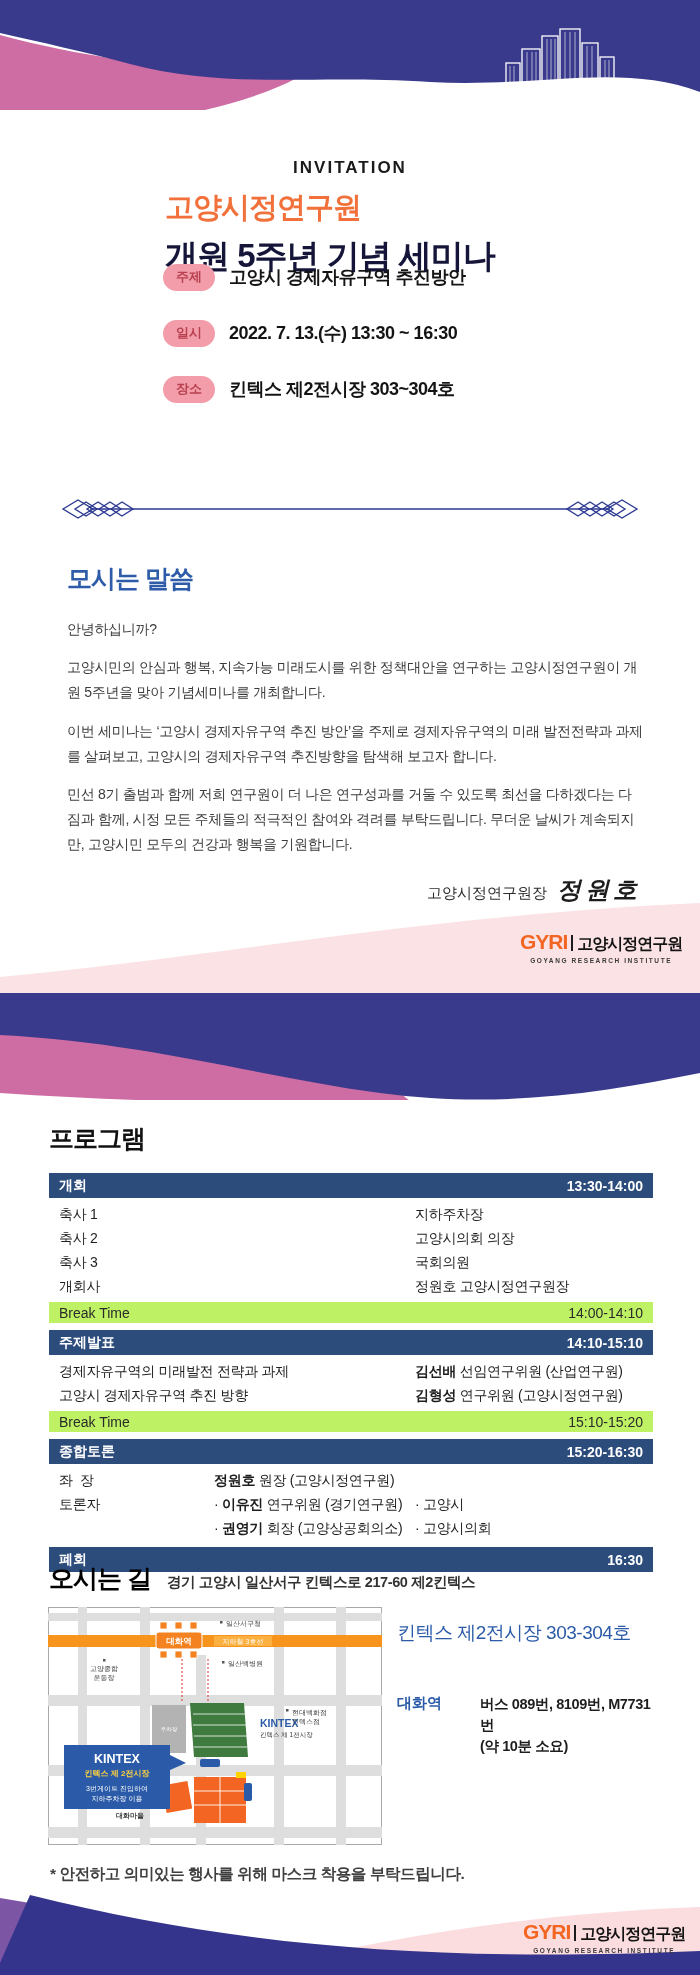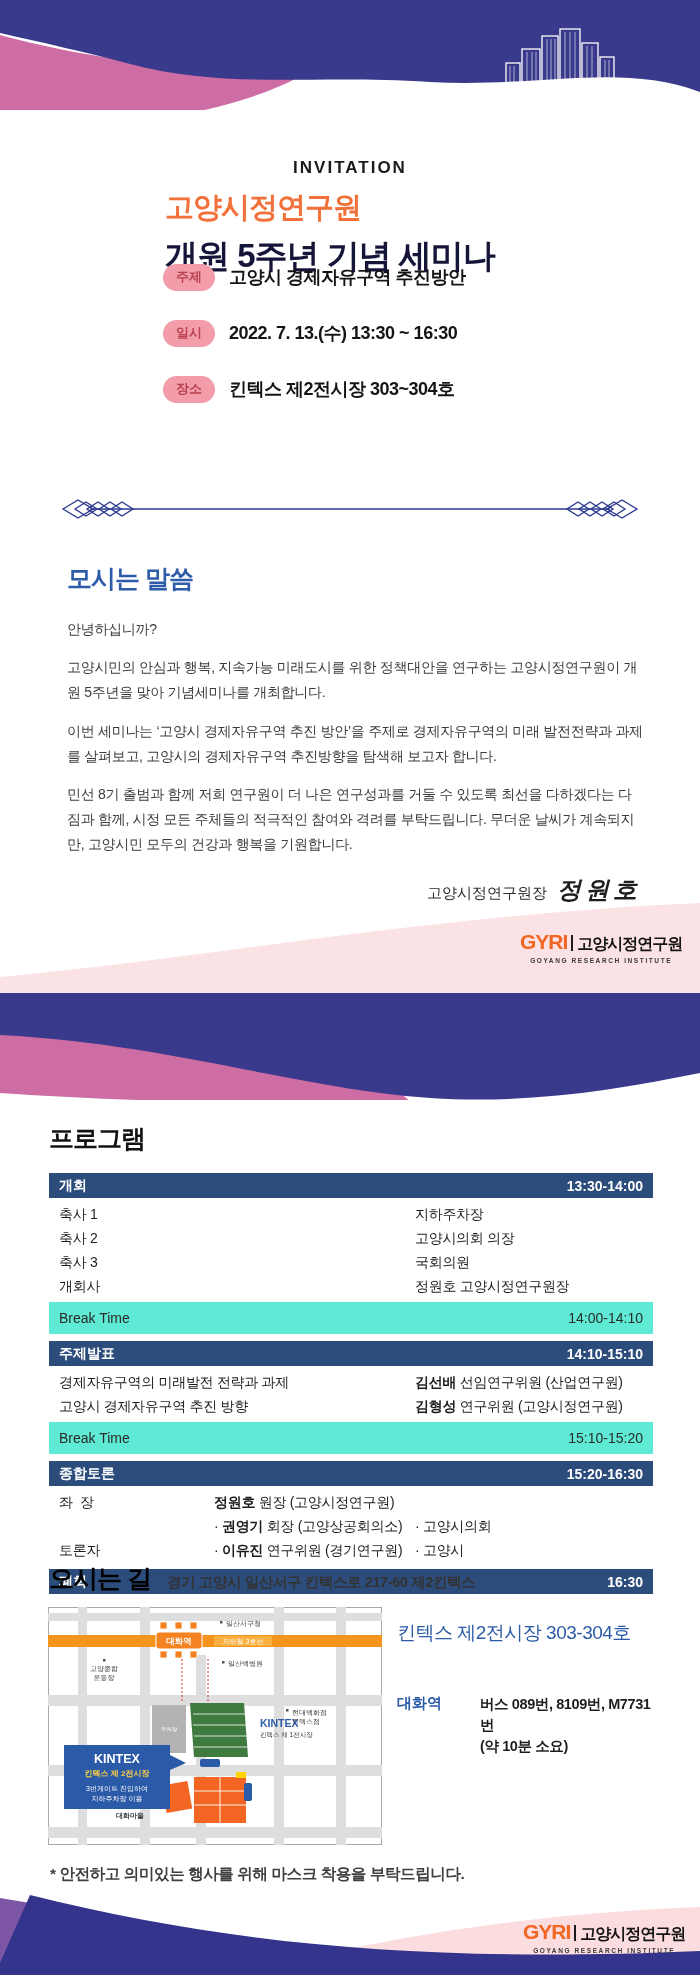--- a/index.html
+++ b/index.html
@@ -32,21 +32,21 @@
   .gyri-en { font-size:21px; font-weight:bold; color:#F26522; letter-spacing:-1px; }
   .gyri-bar { width:2px; height:16px; background:#1c1c1c; margin:0 4px; align-self:center; }
   .gyri-kr { font-size:16px; font-weight:bold; color:#141414; letter-spacing:-1px; }
   .gyri-sub { font-size:6.5px; color:#3a3a3a; letter-spacing:1.6px; margin-top:2px; font-weight:bold; }
 
   
   #program { top:1122px; left:49px; width:604px; }
   #program-heading { font-size:25px; font-weight:bold; color:#111; letter-spacing:-1px; margin-bottom:18px; }
   .p-row { position:relative; width:604px; }
   .p-head { height:25px; background:#2C4C7C; color:#fff; font-size:14px; font-weight:bold; display:flex; align-items:center; justify-content:space-between; padding:0 10px; margin-top:3px; }
-  .p-break { height:32px; background:#5eead4; color:#2a2a2a; font-size:14px; display:flex; align-items:center; justify-content:space-between; padding:0 10px; }
+  .p-break { height:21px; background:#bef264; color:#2a2a2a; font-size:14px; display:flex; align-items:center; justify-content:space-between; padding:0 10px; }
   .p-item { height:24px; font-size:14px; color:#1d1d1d; }
   .p-item .c1 { position:absolute; left:10px; top:4px; letter-spacing:-0.3px; }
   .p-item .c2 { position:absolute; left:366px; top:4px; letter-spacing:-0.3px; }
   .p-item .cm { position:absolute; left:165px; top:4px; letter-spacing:-0.3px; }
   .p-item b { font-weight:bold; }
   .p-label { white-space:pre; }
   .p-gap { height:4px; }
 
   
   #directions-head { top:1562px; left:49px; display:flex; align-items:baseline; }
@@ -217,28 +217,28 @@
     <div class="p-row p-head">
       <span>종합토론</span>
         <span>15:20-16:30</span>
     </div>
     <div class="p-gap"></div>
     <div class="p-row p-item">
       <span class="c1 p-label">좌  장</span>
       <span class="cm"><b>정원호</b><span> 원장 (고양시정연구원)</span></span>
     </div>
     <div class="p-row p-item">
+      <span class="c1">토론자</span>
+      <span class="cm"><span>· </span><b>이유진</b><span> 연구위원 (경기연구원)</span></span>
+      <span class="c2"><span>· </span><span>고양시</span></span>
+    </div>
+    <div class="p-row p-item">
       <span class="c1"></span>
       <span class="cm"><span>· </span><b>권영기</b><span> 회장 (고양상공회의소)</span></span>
       <span class="c2"><span>· </span><span>고양시의회</span></span>
-    </div>
-    <div class="p-row p-item">
-      <span class="c1">토론자</span>
-      <span class="cm"><span>· </span><b>이유진</b><span> 연구위원 (경기연구원)</span></span>
-      <span class="c2"><span>· </span><span>고양시</span></span>
     </div>
     <div class="p-gap"></div>
     <div class="p-row p-head">
       <span>폐회</span>
         <span>16:30</span>
     </div>
   </div>
 
   <div class="abs" id="directions-head">
     <span id="directions-title">오시는 길</span>

